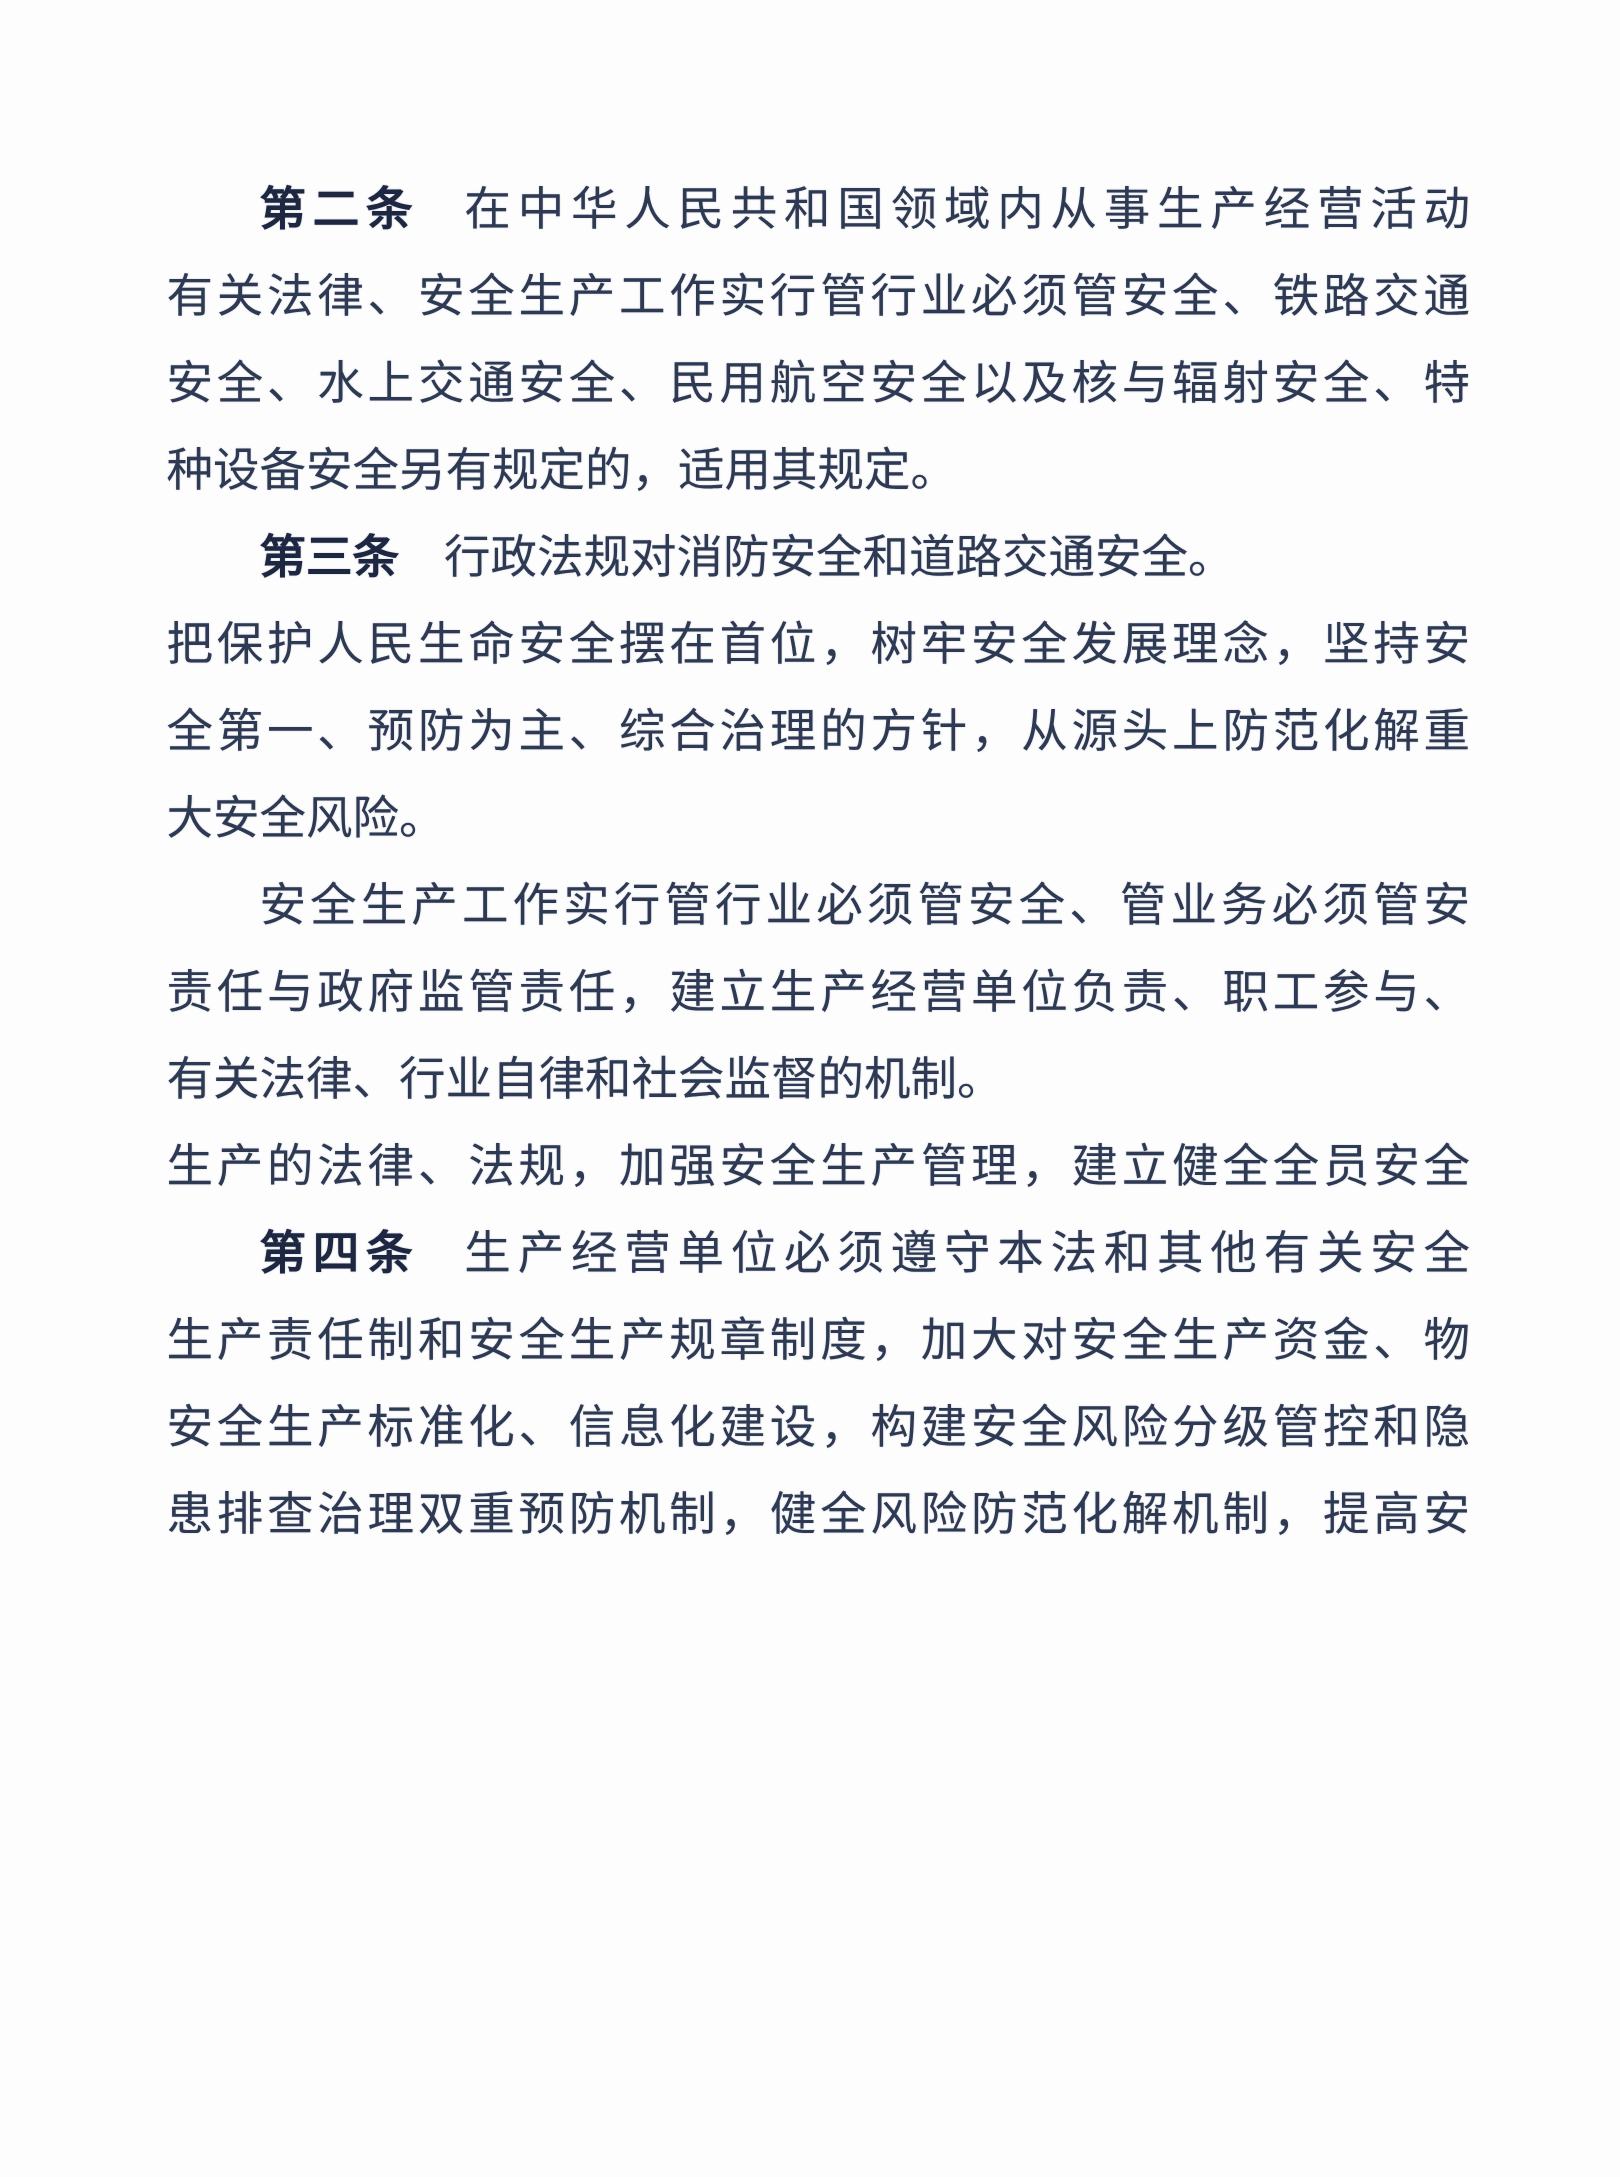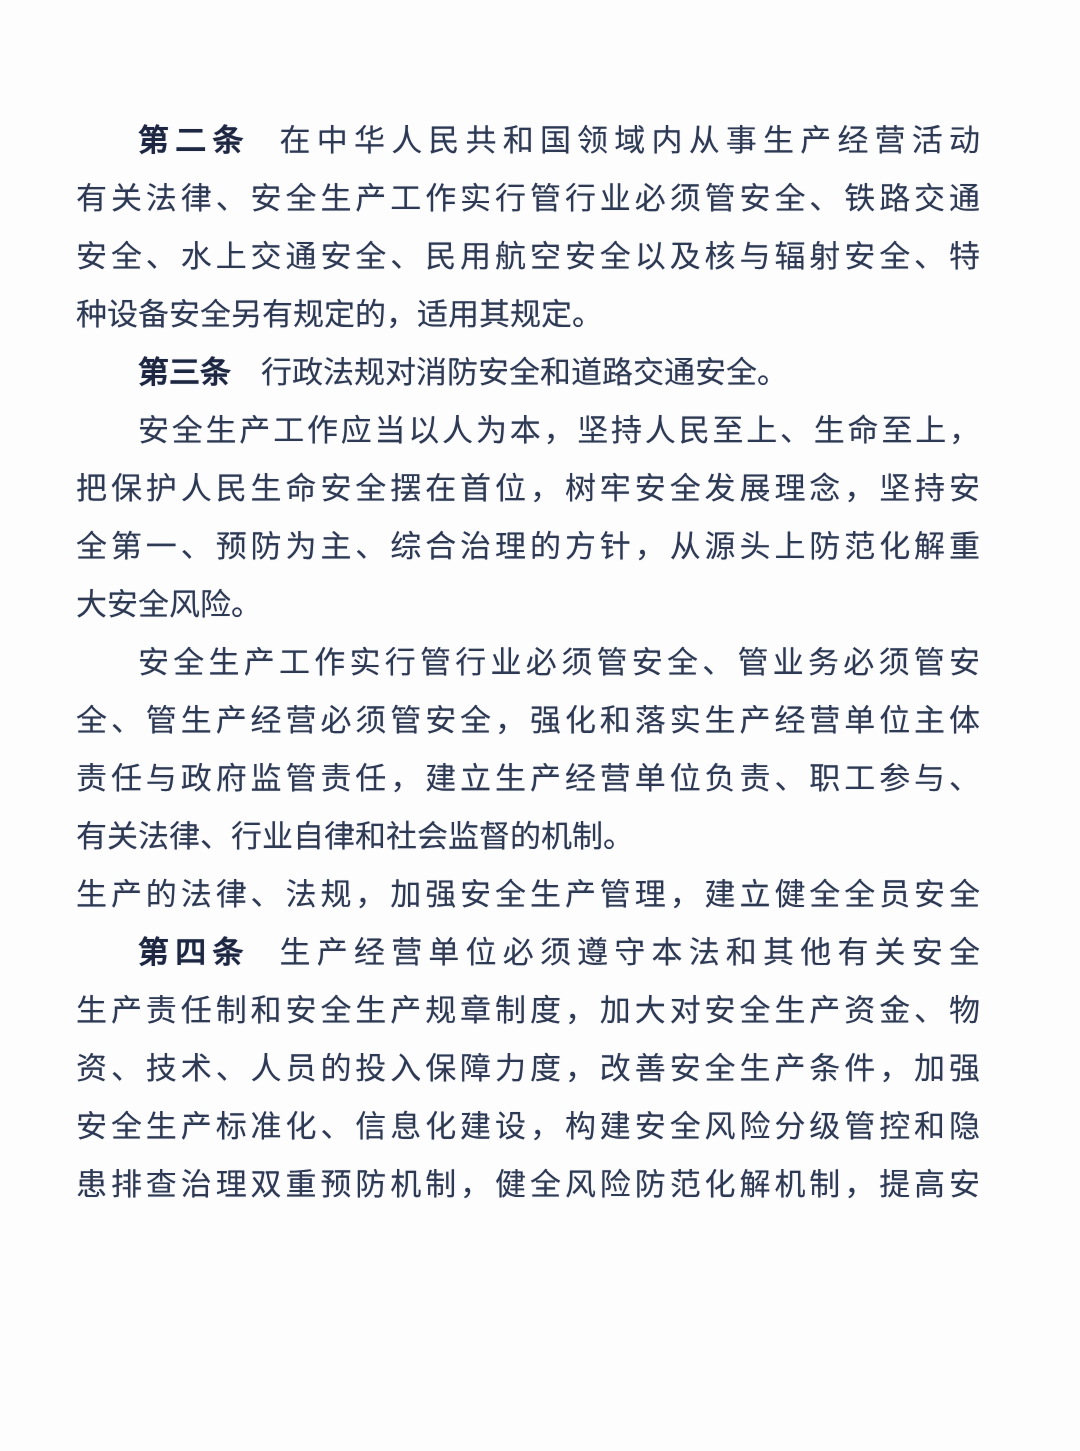--- a/index.html
+++ b/index.html
@@ -10,21 +10,21 @@
     width: 1080px;
     height: 1451px;
     background: #f6f6f7;
     font-family: "DejaVu Serif", "Liberation Serif", serif;
   }
   .page {
     box-sizing: border-box;
     width: 1080px;
     height: 1451px;
     background: #fdfdfe;
-    padding: 111px 100px 0 76px;
+    padding: 111px 100px 0 111px;
     overflow: hidden;
   }
   .line {
     font-size: 31px;
     line-height: 58px;
     height: 58px;
     color: #2e3a54;
     text-align: justify;
     text-align-last: justify;
     text-justify: inter-ideograph;
@@ -54,42 +54,39 @@
 
 
   <div class="line"><span>有关法律、安全生产工作实行管行业必须管安全、铁路交通</span></div>
 
   <div class="line"><span>安全、水上交通安全、民用航空安全以及核与辐射安全、特</span></div>
 
   <div class="line plast"><span>种设备安全另有规定的，适用其规定。</span></div>
 
   <div class="line indent plast"><span class="article-num">第三条</span><span>行政法规对消防安全和道路交通安全。</span></div>
 
-  <div class="line indent"><span>安全生产工作应当以人为本，坚持人民至上、生命至上，</span></div>
 
   <div class="line"><span>把保护人民生命安全摆在首位，树牢安全发展理念，坚持安</span></div>
 
   <div class="line"><span>全第一、预防为主、综合治理的方针，从源头上防范化解重</span></div>
 
   <div class="line plast"><span>大安全风险。</span></div>
 
   <div class="line indent"><span>安全生产工作实行管行业必须管安全、管业务必须管安</span></div>
 
-  <div class="line"><span>全、管生产经营必须管安全，强化和落实生产经营单位主体</span></div>
 
   <div class="line"><span>责任与政府监管责任，建立生产经营单位负责、职工参与、</span></div>
 
   <div class="line plast"><span>有关法律、行业自律和社会监督的机制。</span></div>
 
   <div class="line"><span>生产的法律、法规，加强安全生产管理，建立健全全员安全</span></div>
 
   <div class="line indent"><span class="article-num">第四条</span><span>生产经营单位必须遵守本法和其他有关安全</span></div>
 
   <div class="line"><span>生产责任制和安全生产规章制度，加大对安全生产资金、物</span></div>
 
-  <div class="line"><span>资、技术、人员的投入保障力度，改善安全生产条件，加强</span></div>
 
   <div class="line"><span>安全生产标准化、信息化建设，构建安全风险分级管控和隐</span></div>
 
   <div class="line"><span>患排查治理双重预防机制，健全风险防范化解机制，提高安</span></div>
 
 
 </div>
 
 </body></html>

